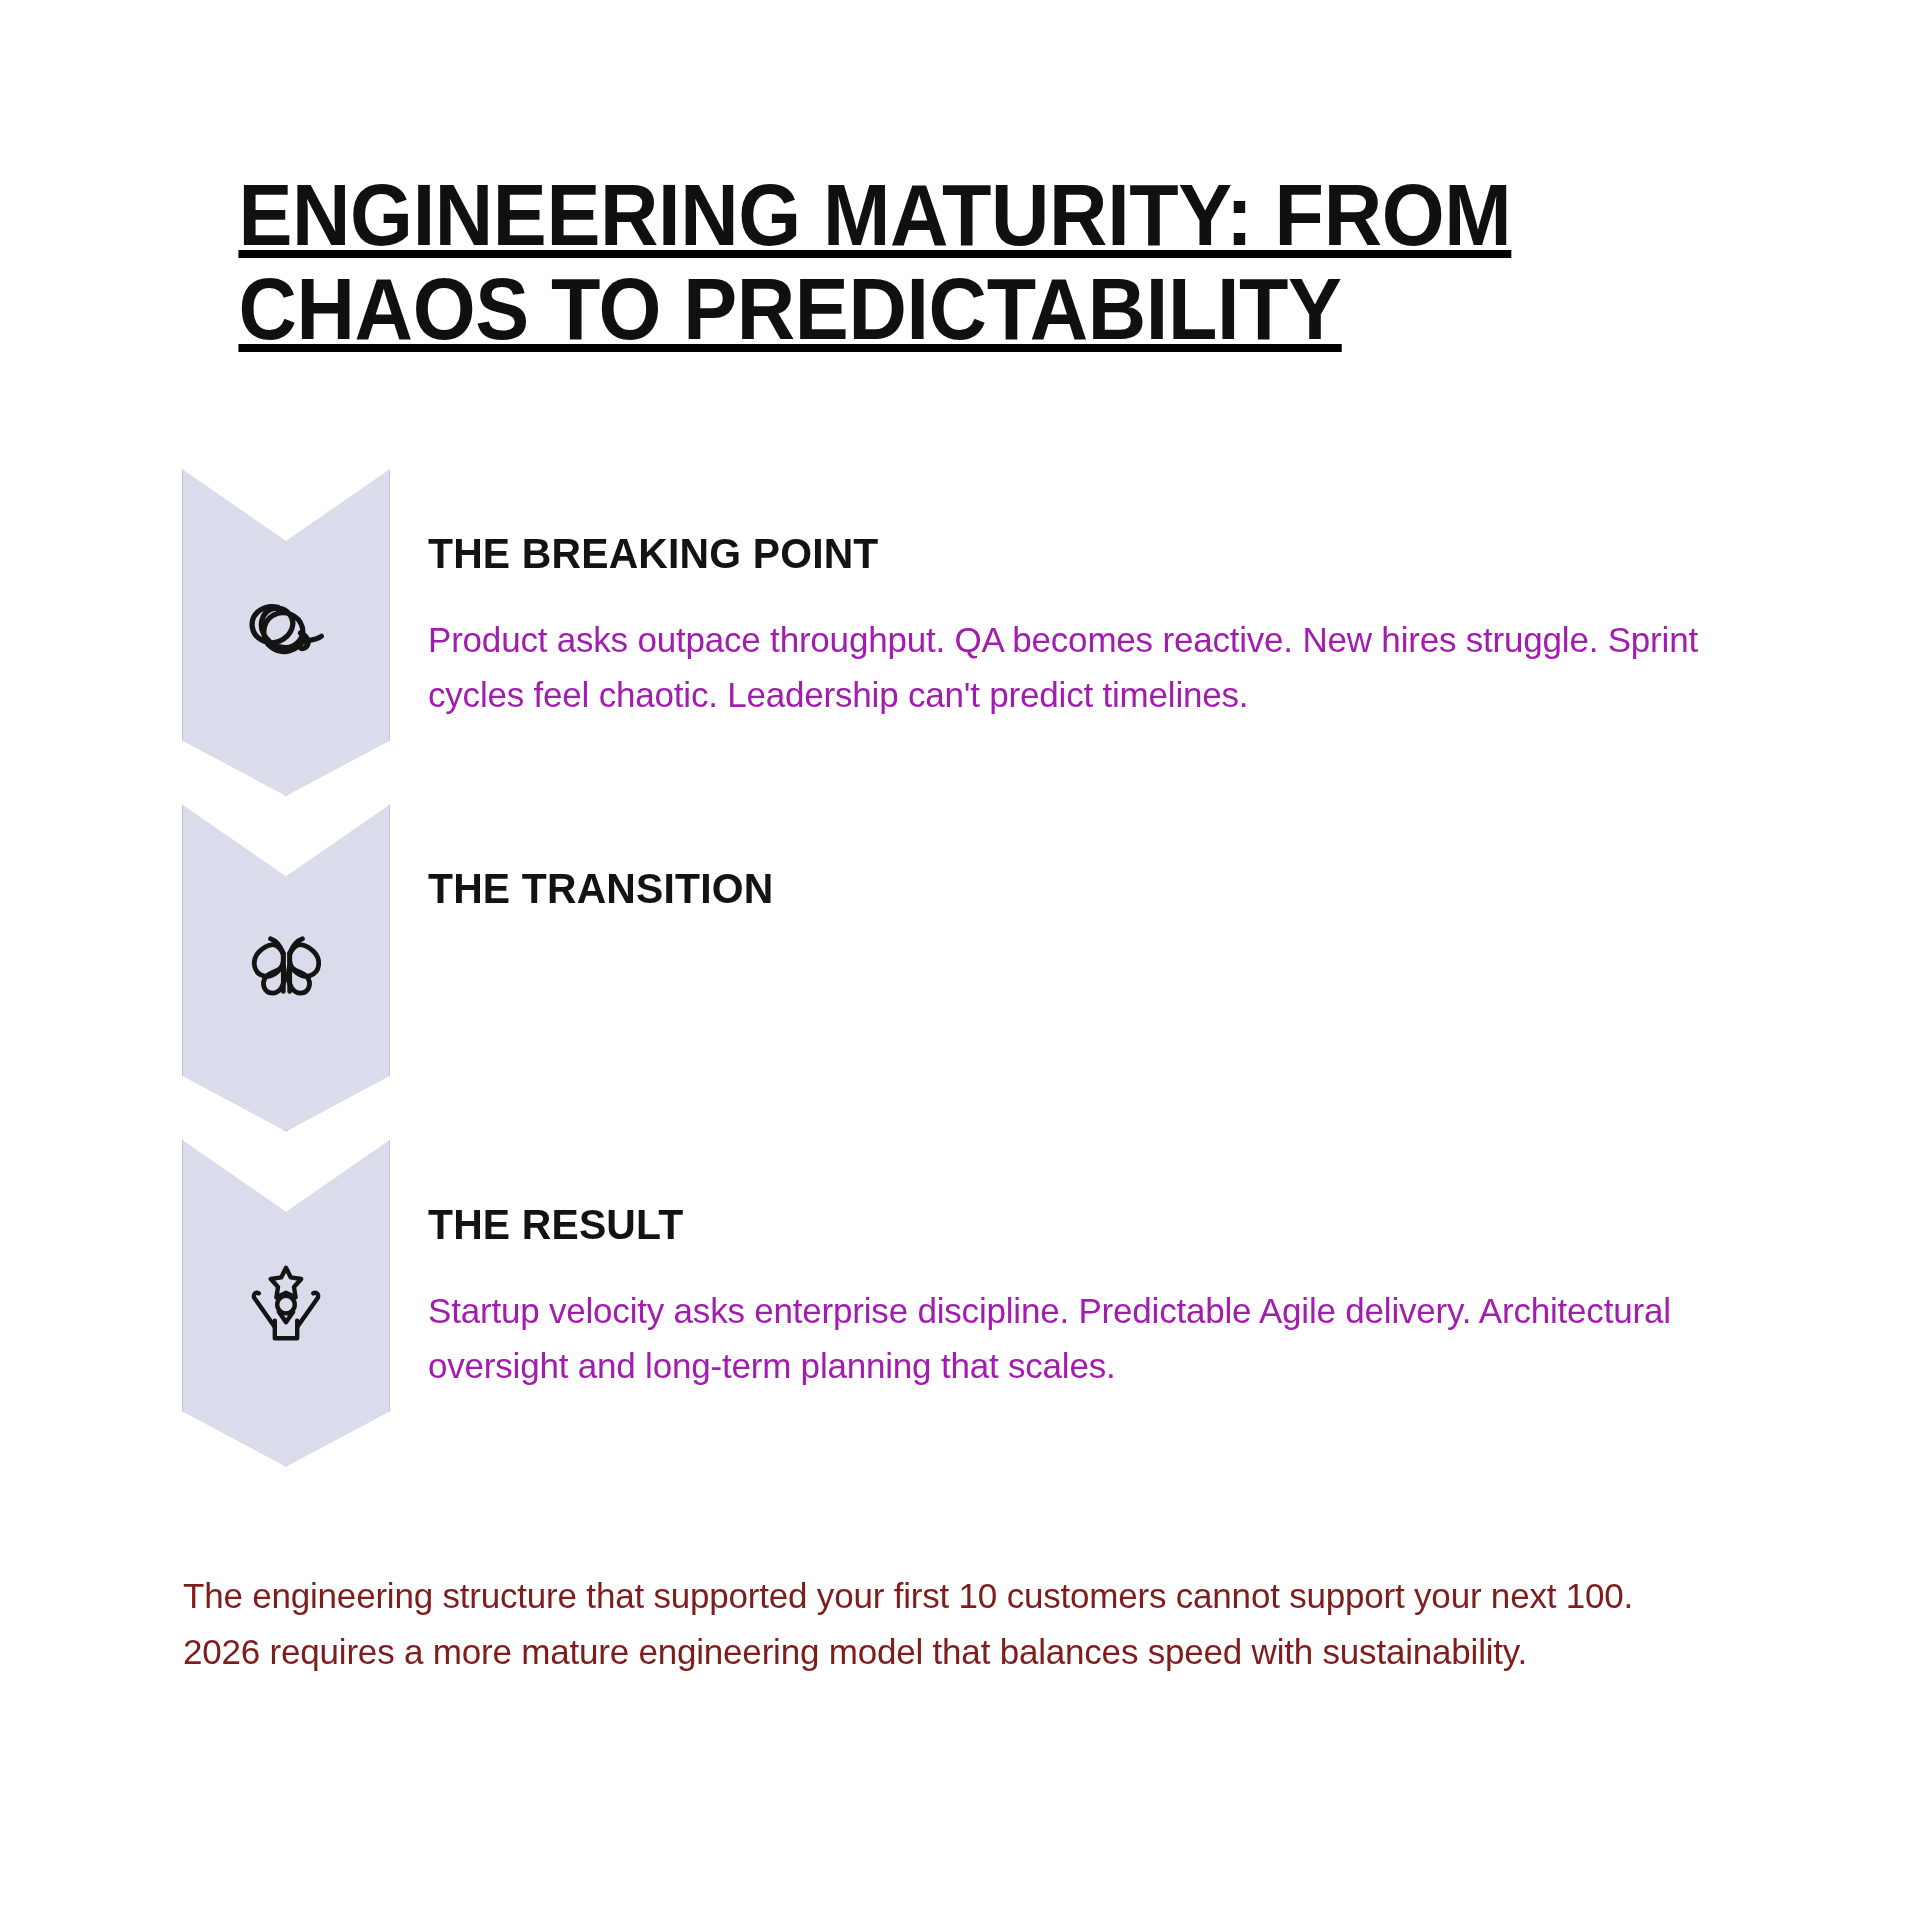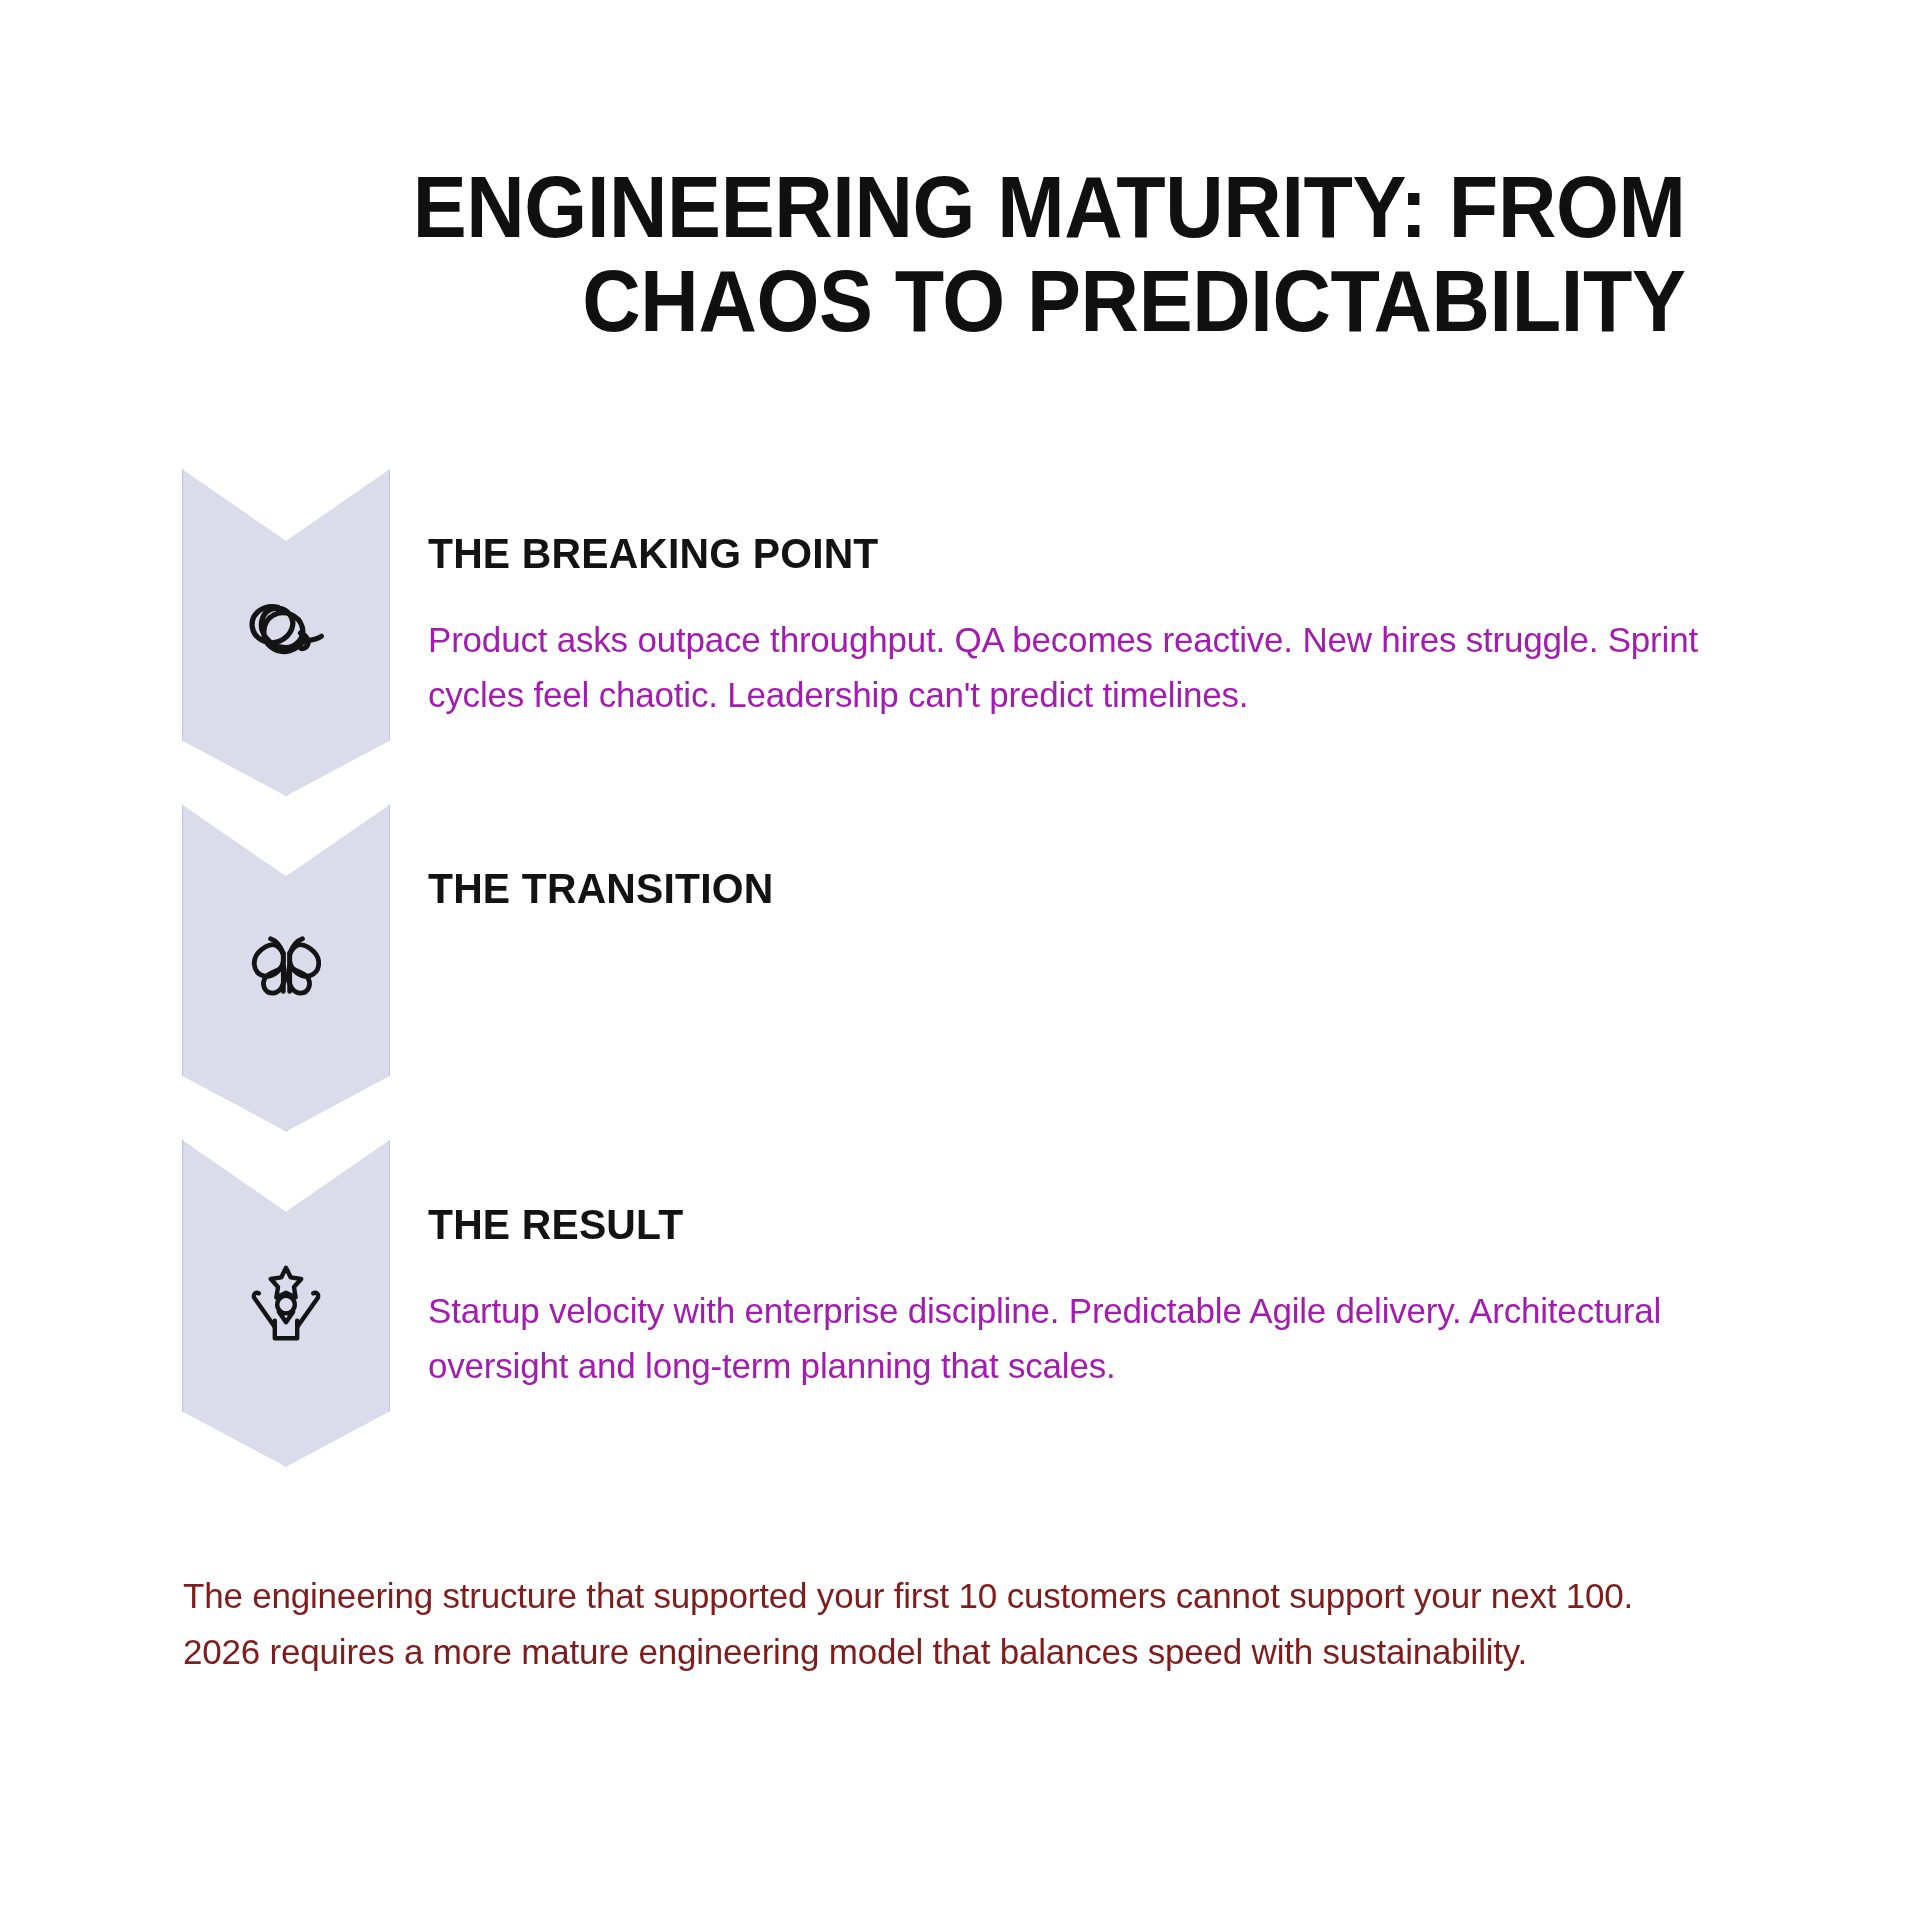--- a/index.html
+++ b/index.html
@@ -17,23 +17,24 @@
     width:1925px;
     height:1925px;
     background:#ffffff;
     overflow:hidden;
   }
 
   
   .title-wrap {
     position:absolute;
     left:184px;
-    top:160px;
+    top:168px;
     width:1556px;
-    text-align:right;
+    text-align:left;
+    text-decoration:underline;
   }
   .title {
     font-family:"Liberation Sans Narrow","Liberation Sans",sans-serif;
     font-weight:700;
     font-size:87px;
     line-height:1.08;
     letter-spacing:-0.4px;
     color:#101010;
     text-transform:uppercase;
     transform:scaleX(0.93);
@@ -177,21 +178,21 @@
           <path d="M46 6 L52 18 L65 20 L56 30 L58 43 L46 37 L34 43 L36 30 L27 20 L40 18 Z"></path>
           <circle cx="46" cy="52" r="11"></circle>
           <path d="M12 38 C9 36, 5 38, 6 43 L32 80"></path>
           <path d="M80 38 C83 36, 87 38, 86 43 L60 80"></path>
           <path d="M32 72 L32 94 L60 94 L60 72"></path>
           <path d="M37 61 L46 74 L55 61"></path>
         </svg>
       </div>
       <div class="step-body">
         <div class="step-head">THE RESULT</div>
-        <div class="step-text">Startup velocity with enterprise discipline. Predictable Agile delivery. Architectural oversight and long-term planning that scales.</div>
+        <div class="step-text">Startup velocity asks enterprise discipline. Predictable Agile delivery. Architectural oversight and long-term planning that scales.</div>
       </div>
     </div>
 
   </div>
 
   <div class="footer">The engineering structure that supported your first 10 customers cannot support your next 100. 2026 requires a more mature engineering model that balances speed with sustainability.</div>
 
 </div>
 
 

